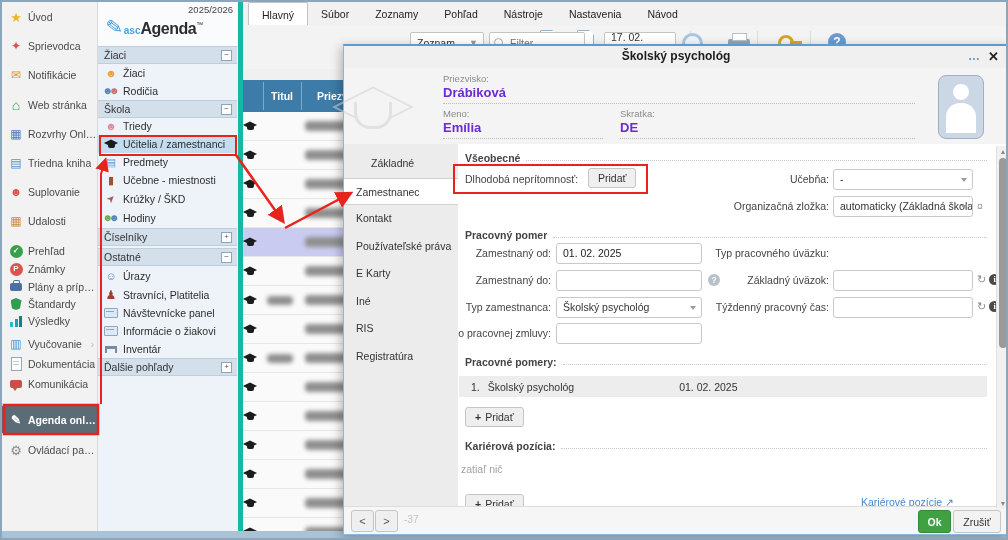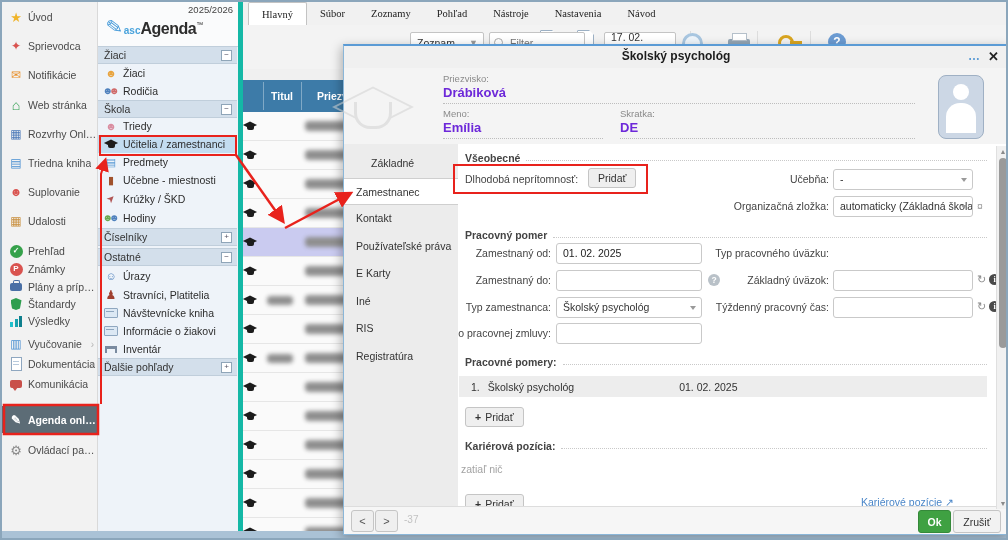--- a/index.html
+++ b/index.html
@@ -41,21 +41,21 @@
   .brand .asc{color:#49a3dc;font-size:10px;font-weight:bold;}
   .brand .ag{color:#2d2d2d;font-size:16px;font-weight:bold;letter-spacing:-.5px;}
   .brand .tm{color:#2d2d2d;font-size:7px;vertical-align:top;position:relative;top:-7px;}
   .tnode{position:absolute;left:0;width:139px;height:18px;display:flex;align-items:center;gap:5px;padding-left:6px;box-sizing:border-box;font-size:10.5px;color:#2c2c2c;cursor:pointer;white-space:nowrap;}
   .tnode.hdr{background:#d3dfeb;border-top:1px solid #c0cedb;border-bottom:1px solid #c0cedb;color:#333;}
   .tnode.hdr .tog{position:absolute;right:5px;width:9px;height:9px;background:#fff;border:1px solid #8fa5b8;font-size:8px;line-height:8px;text-align:center;color:#556;}
   .tnode.item{background:transparent;}
   .tnode.item.sel{background:#c3dcf0;}
 
   
-  .menubar{position:absolute;left:236px;top:0;right:0;height:23px;background:#f1f1f1;border-bottom:1px solid #cfcfcf;display:flex;align-items:stretch;padding-left:10px;z-index:1;font-family:Liberation Serif, serif;}
+  .menubar{position:absolute;left:236px;top:0;right:0;height:23px;background:#f1f1f1;border-bottom:1px solid #cfcfcf;display:flex;align-items:stretch;padding-left:10px;z-index:1;}
   .mtab{font-size:10.5px;color:#222;padding:0 13px;display:flex;align-items:center;cursor:pointer;}
   .mtab.active{background:#fff;border:1px solid #c3c3c3;border-bottom:none;border-radius:2px 2px 0 0;margin-bottom:-1px;}
   .toolbar{position:absolute;left:236px;top:23px;right:0;height:44px;background:#f3f3f3;z-index:1;}
   .tbtn{position:absolute;width:44px;text-align:center;font-size:10px;color:#333;cursor:pointer;}
   .tbtn .big{height:20px;display:flex;align-items:flex-end;justify-content:center;}
   .bigcap{position:relative;width:24px;height:15px;display:inline-block;}
   .bigcap::before{content:"";position:absolute;left:4px;top:-1px;width:15px;height:15px;background:#161616;transform:scaleY(.5) rotate(45deg);}
   .bigcap::after{content:"";position:absolute;left:7px;top:7px;width:10px;height:6px;background:#161616;border-radius:0 0 3px 3px;}
   .tb-doc{position:relative;width:15px;height:18px;background:#fff;border:1px solid #9cb0c4;display:inline-block;border-radius:1px;}
   .tb-doc::before{content:"";position:absolute;right:-1px;top:-1px;border-left:5px solid transparent;border-top:5px solid #f3f3f3;border-bottom:none;}
@@ -346,21 +346,21 @@
       <div class="tnode item" style="top: 284px;">
         <span class="ic">
           <i style="font-style: normal; color: rgb(160, 64, 48); font-size: 12px; display: inline-block;">♟</i>
         </span>
         <span>Stravníci, Platitelia</span>
       </div>
       <div class="tnode item" style="top: 302px;">
         <span class="ic">
           <span class="ic-card"></span>
         </span>
-        <span>Návštevnícke kniha</span>
+        <span>Návštevnícke panel</span>
       </div>
       <div class="tnode item" style="top: 320px;">
         <span class="ic">
           <span class="ic-card"></span>
         </span>
         <span>Informácie o žiakovi</span>
       </div>
       <div class="tnode item" style="top: 338px;">
         <span class="ic">
           <span class="ic-desk"></span>

